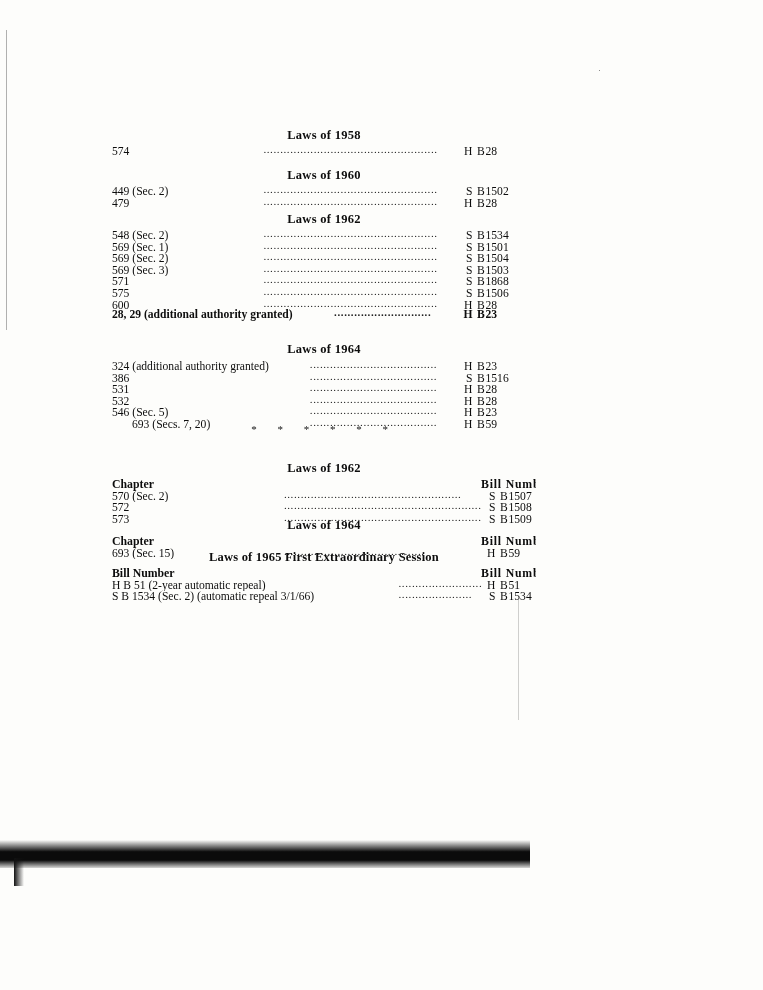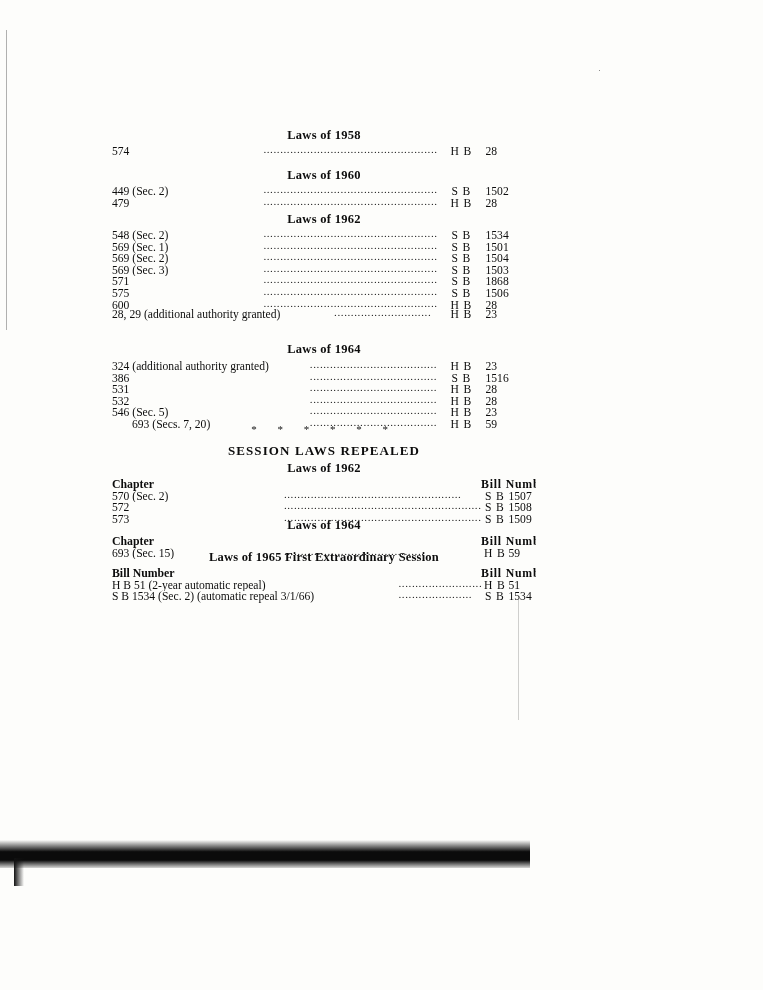--- a/index.html
+++ b/index.html
@@ -149,21 +149,21 @@
     position: relative;
     top: -2px;
     font-size: 11px;
     letter-spacing: 0.6px;
     color: #1a1a1a;
     overflow: hidden;
     white-space: nowrap;
   }
   td.c-bill {
     width: 48px;
-    text-align: center;
+    text-align: right;
     padding-left: 6px;
     letter-spacing: 0.8px;
   }
   td.c-num {
     width: 50px;
     text-align: left;
   }
 
   
   td.h-label, td.h-bill {
@@ -295,21 +295,21 @@
               <span class="dotline">................................................................</span>
             </td>
         <td class="c-bill">H B</td>
         <td class="c-num">28</td>
       </tr>
     </tbody>
       </table>
   </div>
 
   <div class="section" style="top:303px;">
-    <table class="entries" style="margin-top:6px;">
+    <table class="entries" style="margin-top:6px;font-weight:bold;">
       <tbody>
           <tr>
         <td class="c-label" style="width:220px;">28, 29 (additional authority granted)</td>
         <td class="c-dots" style="width:102px;">
               <span class="dotline">.............................</span>
             </td>
         <td class="c-bill">H B</td>
         <td class="c-num">23</td>
       </tr>
     </tbody>
@@ -369,23 +369,20 @@
         <td class="c-num">59</td>
       </tr>
     </tbody>
       </table>
   </div>
 
   <div class="section" style="top:423px;">
     <div class="stars">*  *  *  *  *  *</div>
   </div>
 
-  <div class="section" style="top:443px;">
-    <div class="big-title">SESSION LAWS REPEALED</div>
-  </div>
 
   <div class="section" style="top:461px;">
     <div class="sec-title">Laws of 1962</div>
     <table class="entries">
       <tbody>
           <tr>
         <td class="c-label h-label">Chapter</td>
         <td class="c-dots"></td>
         <td class="c-bill h-bill" colspan="2">Bill  Number</td>
       </tr>

